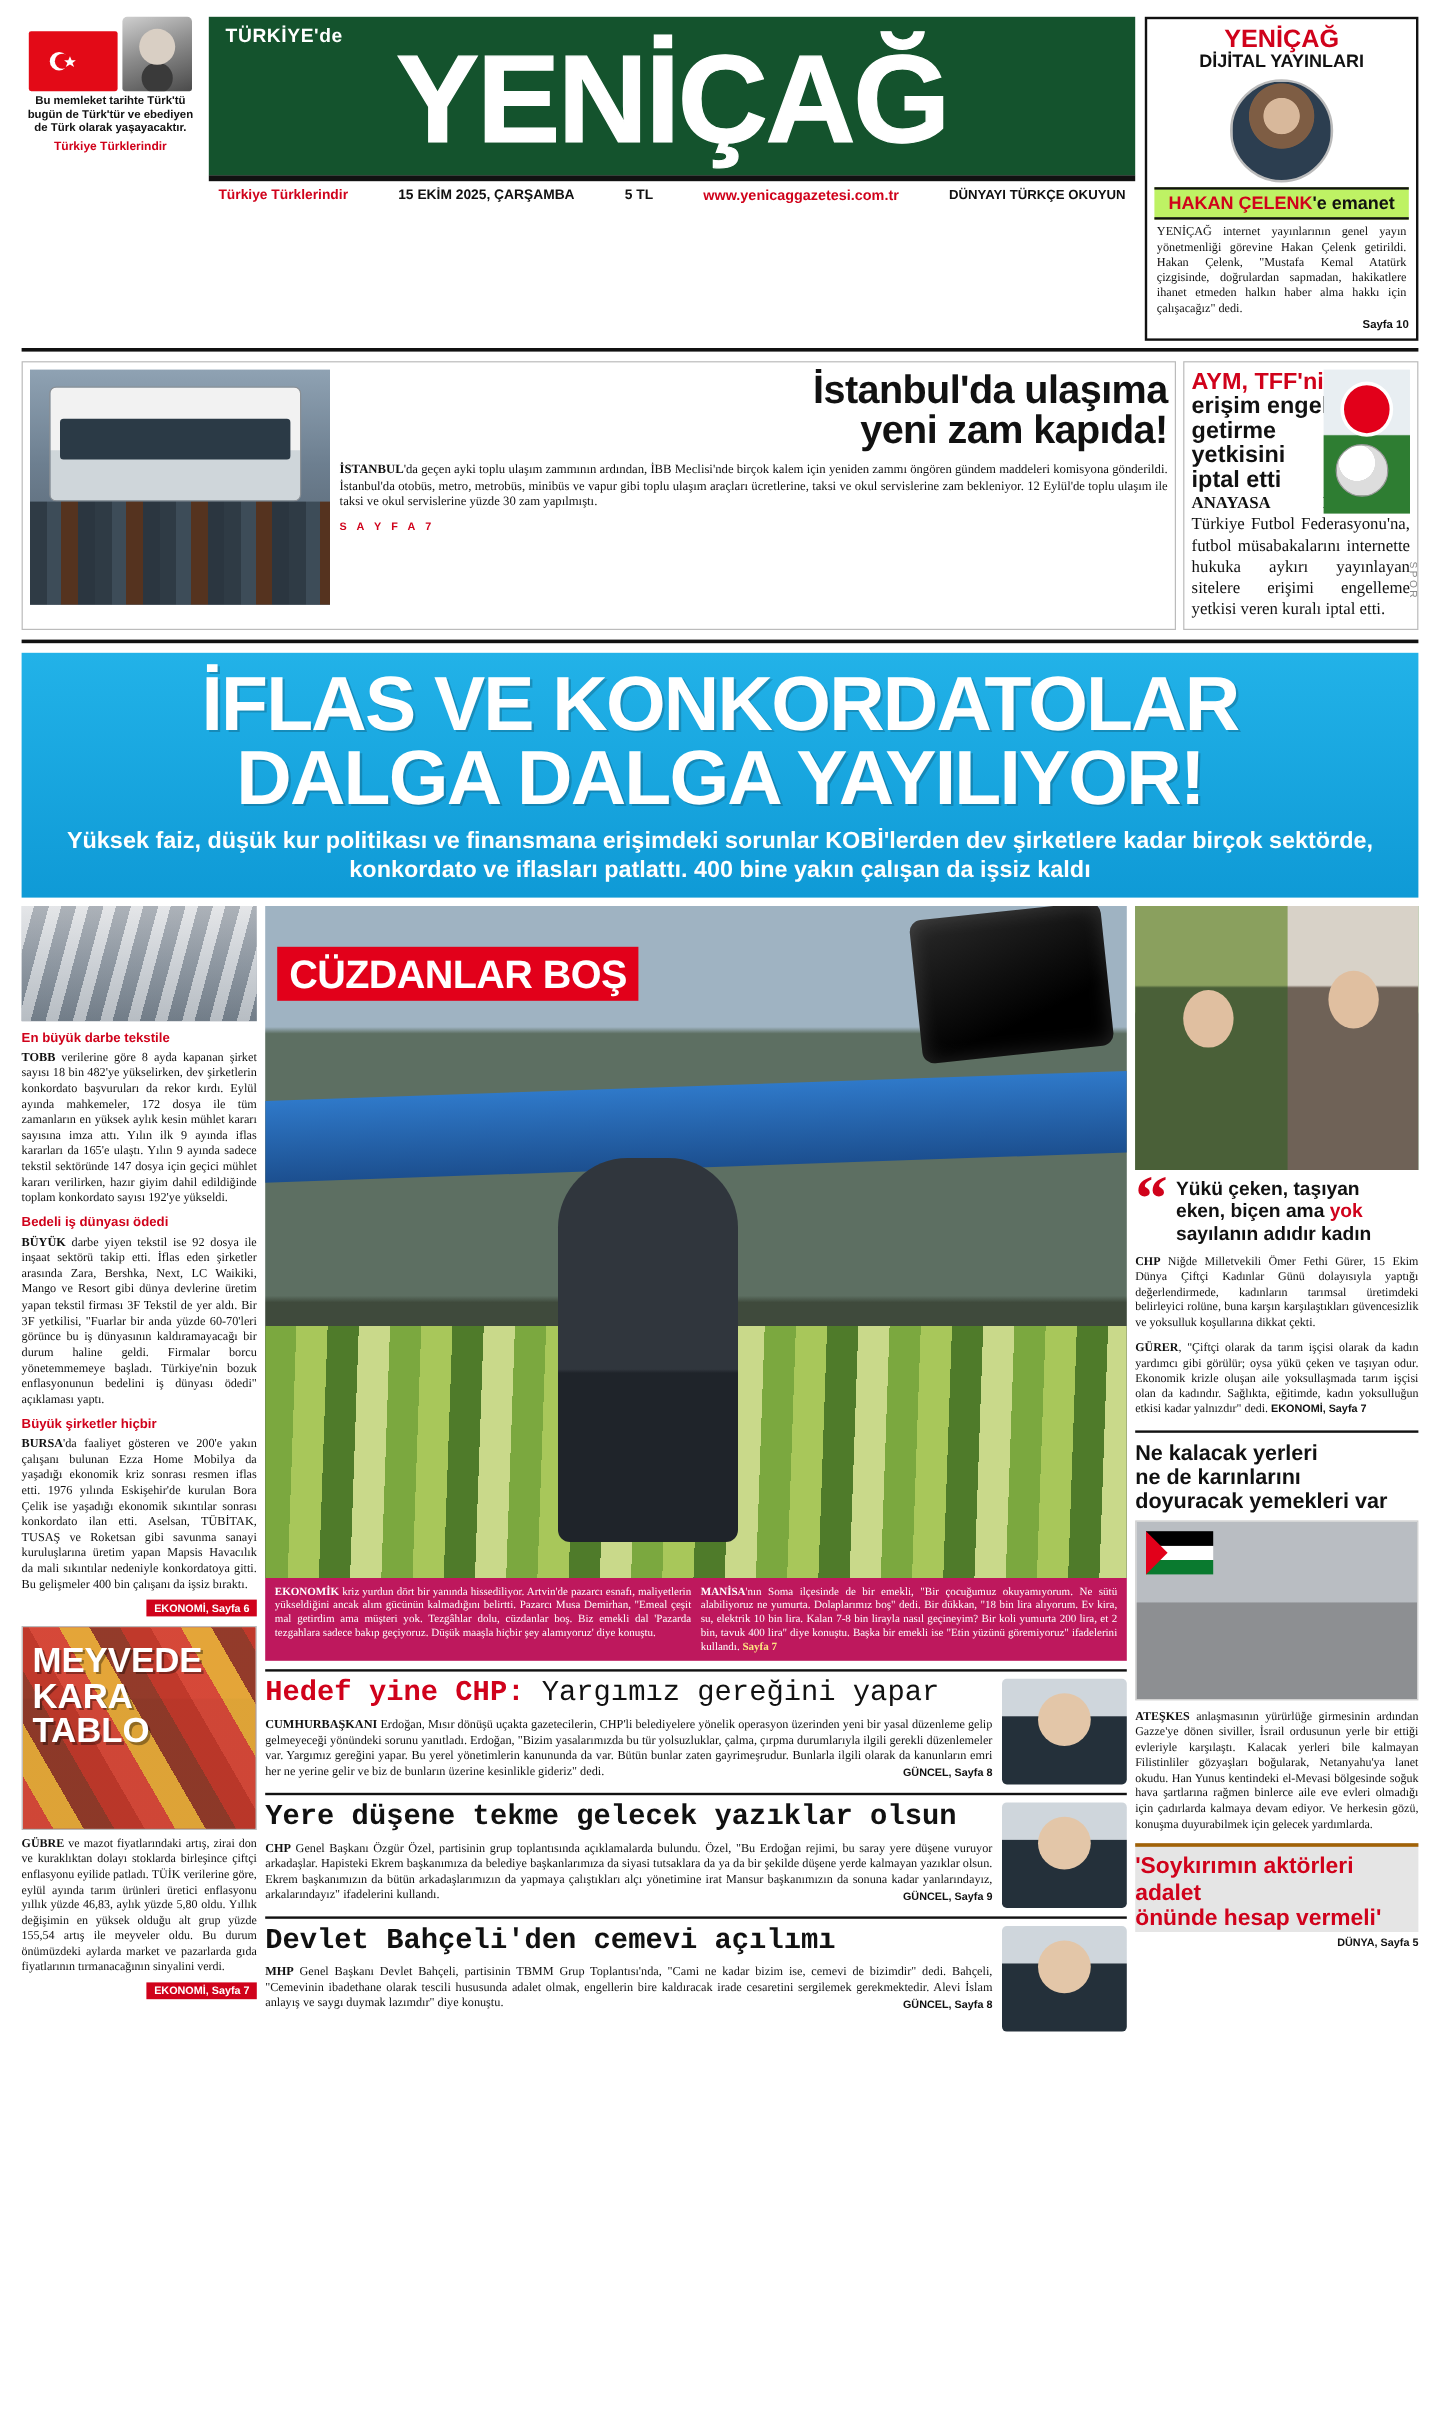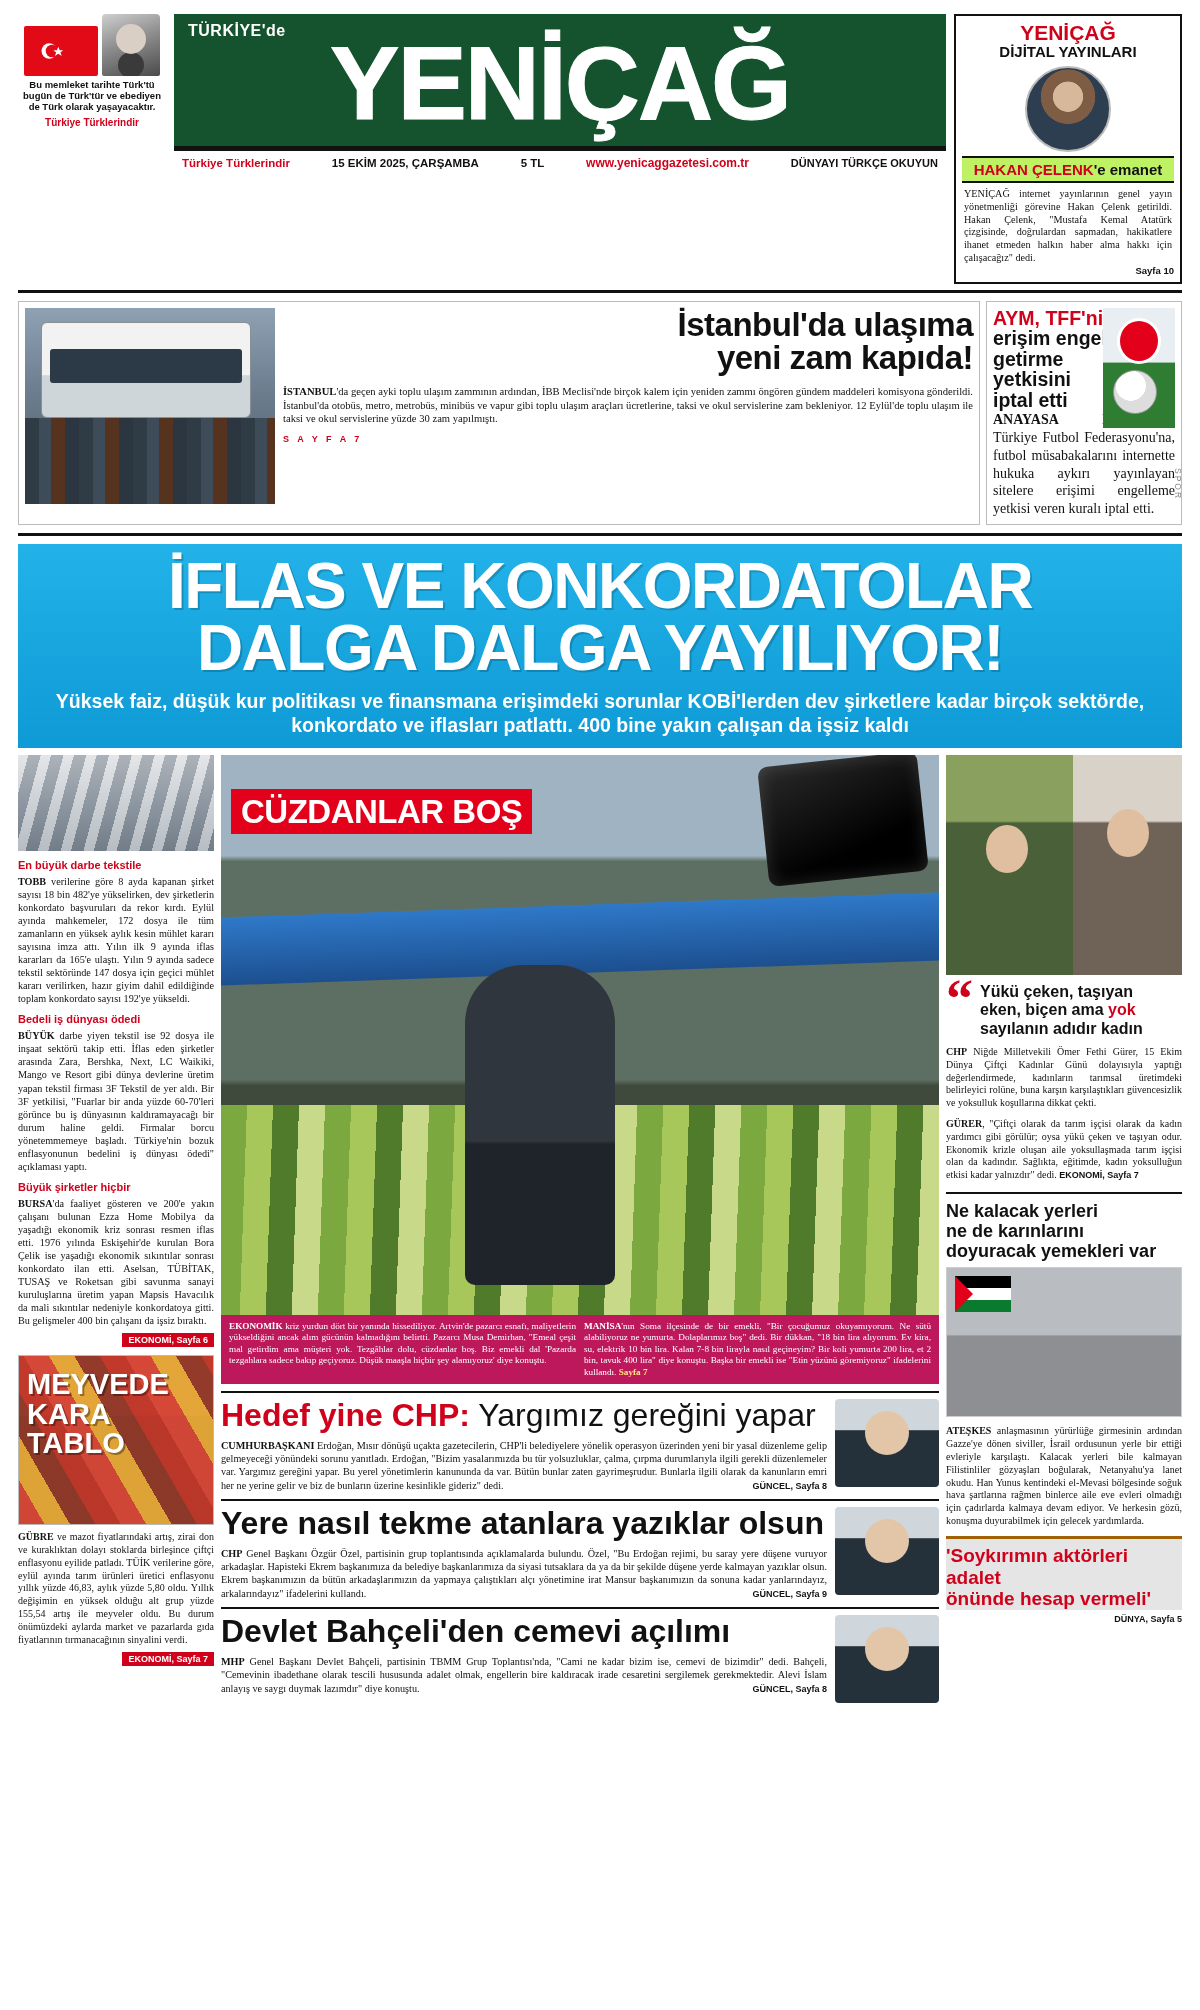--- a/index.html
+++ b/index.html
@@ -274,21 +274,21 @@
   }
   .capbar div { flex: 1 1 0; font-size: 9.2px; line-height: 1.25; text-align: justify; }
   .capbar b { font-weight: bold; }
   .capbar .s7 { color: #ffe680; font-weight: bold; }
 
   .mid-story {
     border-top: 2px solid #111; margin-top: 7px; padding-top: 6px; display: flex; gap: 8px;
   }
   .ms-text { flex: 1 1 auto; }
   .ms-title {
-    font-family: Liberation Sans, sans-serif; font-size: 32px; font-weight: bold; line-height: 1.05;
+    font-family: Liberation Mono, monospace; font-size: 24px; font-weight: bold; line-height: 1.05;
   }
   .ms-title .red { color: #d0021b; }
   .ms-title .thin { font-weight: normal; }
   .ms-body { font-size: 10.2px; line-height: 1.3; text-align: justify; margin-top: 6px; }
   .ms-body b { font-weight: bold; }
   .tag-right { font-family: "Liberation Sans", sans-serif; font-size: 9px; font-weight: bold; float: right; margin-top: 2px; }
   .ms-photo {
     width: 104px; flex: 0 0 104px; height: 88px; border-radius: 4px; overflow: hidden;
     background: linear-gradient(180deg,#cfd6dc 0 35%, #24303a 36% 100%);
     position: relative;
@@ -530,21 +530,21 @@
             <b>CUMHURBAŞKANI</b><span> Erdoğan, Mısır dönüşü uçakta gazetecilerin, CHP'li belediyelere yönelik operasyon üzerinden yeni bir yasal düzenleme gelip gelmeyeceği yönündeki sorunu yanıtladı. Erdoğan, "Bizim yasalarımızda bu tür yolsuzluklar, çalma, çırpma durumlarıyla ilgili gerekli düzenlemeler var. Yargımız gereğini yapar. Bu yerel yönetimlerin kanununda da var. Bütün bunlar zaten gayrimeşrudur. Bunlarla ilgili olarak da kanunların emri her ne yerine gelir ve biz de bunların üzerine kesinlikle gideriz" dedi.</span>
             <span class="tag-right">GÜNCEL, Sayfa 8</span>
           </div>
         </div>
         <div class="ms-photo"></div>
       </div>
 
       <div class="mid-story">
         <div class="ms-text">
           <div class="ms-title">
-            <span>Yere nasıl tekme atanlara yazıklar olsun</span>
+            <span>Yere düşene tekme gelecek yazıklar olsun</span>
           </div>
           <div class="ms-body">
             <b>CHP</b><span> Genel Başkanı Özgür Özel, partisinin grup toplantısında açıklamalarda bulundu. Özel, "Bu Erdoğan rejimi, bu saray yere düşene vuruyor arkadaşlar. Hapisteki Ekrem başkanımıza da belediye başkanlarımıza da siyasi tutsaklara da ya da bir şekilde düşene yerde kalmayan yazıklar olsun. Ekrem başkanımızın da bütün arkadaşlarımızın da yapmaya çalıştıkları alçı yönetimine irat Mansur başkanımızın da sonuna kadar yanlarındayız, arkalarındayız" ifadelerini kullandı.</span>
             <span class="tag-right">GÜNCEL, Sayfa 9</span>
           </div>
         </div>
         <div class="ms-photo"></div>
       </div>
 
       <div class="mid-story">

